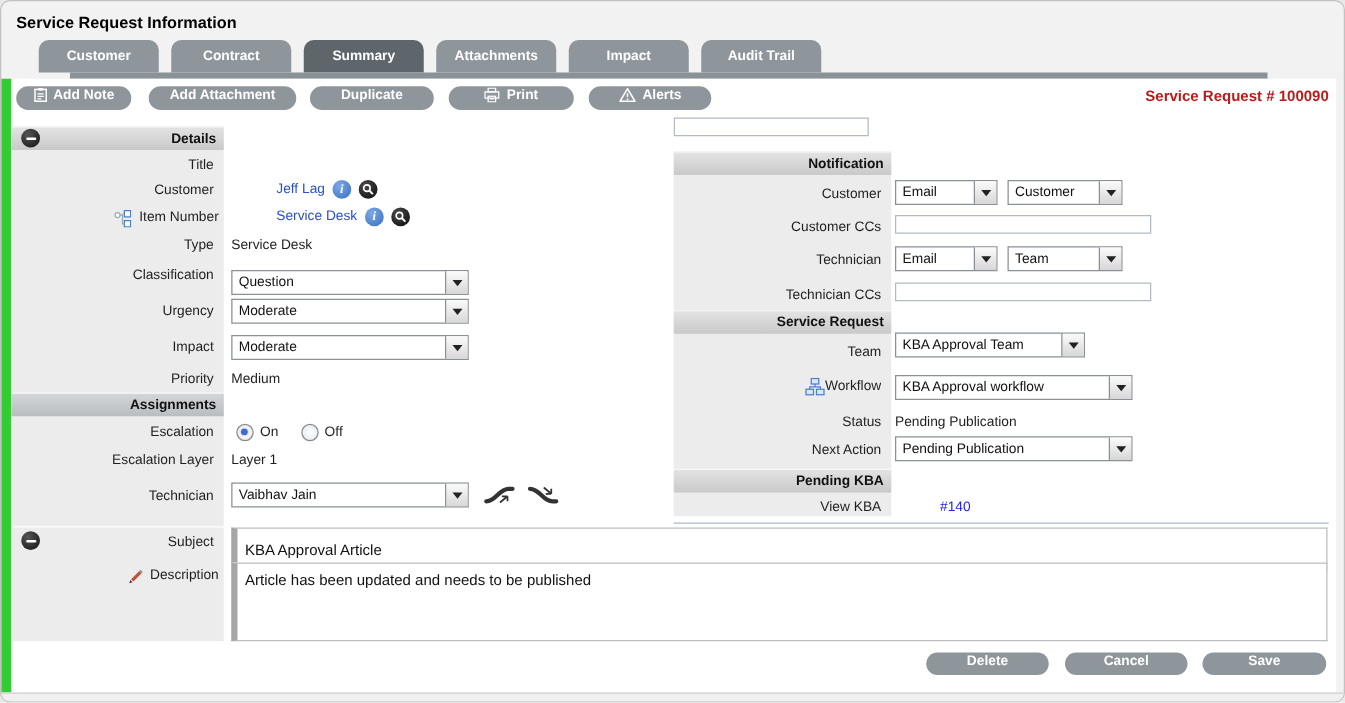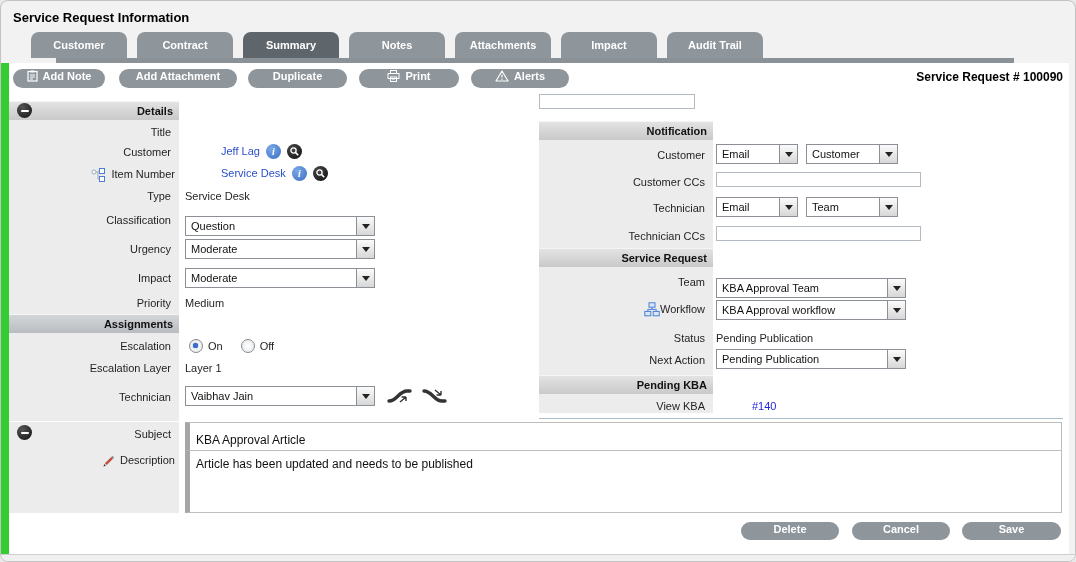--- a/index.html
+++ b/index.html
@@ -1,20 +1,20 @@
 <!DOCTYPE html>
 <html><head>
 <meta charset="utf-8">
 <style>
   html,body{margin:0;padding:0;background:#e9e9e9;font-family:"Liberation Sans",sans-serif;}
   .window{position:relative;width:1076px;height:562px;background:#f2f2f2;border:1px solid #c2c2c2;
           border-radius:8px;overflow:hidden;box-sizing:border-box;}
   .abs{position:absolute;box-sizing:border-box;}
   .title{font-size:13px;font-weight:bold;color:#000;}
-  .reqnum{font-size:12px;font-weight:bold;color:#000000;}
+  .reqnum{font-size:12px;font-weight:bold;color:#b91c1c;}
   
   .tabs{display:flex;gap:10px;}
   .tab{width:96px;height:26px;background:#8e959b;border-radius:8px 8px 0 0;display:flex;
        align-items:center;justify-content:center;cursor:pointer;}
   .tab span{color:#fff;font-size:11px;font-weight:bold;}
   .tab.active{background:#5f666b;}
   .tabbar{background:#8a9197;}
   
   .content{background:#ffffff;}
   .greenbar{background:#33cc33;}
@@ -72,23 +72,20 @@
     <div class="tab">
         <span>Customer</span>
       </div>
     <div class="tab">
         <span>Contract</span>
       </div>
     <div class="tab active">
         <span>Summary</span>
       </div>
     <div class="tab">
-        <span>Notes</span>
-      </div>
-    <div class="tab">
         <span>Attachments</span>
       </div>
     <div class="tab">
         <span>Impact</span>
       </div>
     <div class="tab">
         <span>Audit Trail</span>
       </div>
   </div>
   <div class="abs tabbar" style="left:55px;top:57px;width:958px;height:5px;"></div>
@@ -275,21 +272,21 @@
         <span class="tri"></span>
       </span>
   </div>
 
   <div class="abs lbl" style="left:538px;top:228px;width:170px;">Technician CCs</div>
   <input class="abs tin" style="left: 715px; top: 225px; width: 205px; height: 15px;">
 
   <div class="abs hdr" style="left:538px;top:247px;width:174px;height:19px;">Service Request</div>
 
   <div class="abs lbl" style="left:538px;top:274px;width:170px;">Team</div>
-  <div class="abs sel" style="left:715px;top:277px;width:190px;">
+  <div class="abs sel" style="left:715px;top:265px;width:152px;">
     <span class="sel-text">KBA Approval Team</span>
     <span class="sel-btn">
         <span class="tri"></span>
       </span>
   </div>
 
   <div class="abs rowflex" style="left:538px;top:301px;width:170px;justify-content:flex-end;gap:0;">
     <svg width="16" height="15" viewBox="0 0 16 15">
         <rect x="5" y="0.8" width="6" height="4.4" fill="#dbe7f8" stroke="#4a7fd4"></rect>
         <rect x="0.8" y="9.4" width="6" height="4.4" fill="#dbe7f8" stroke="#4a7fd4"></rect>

